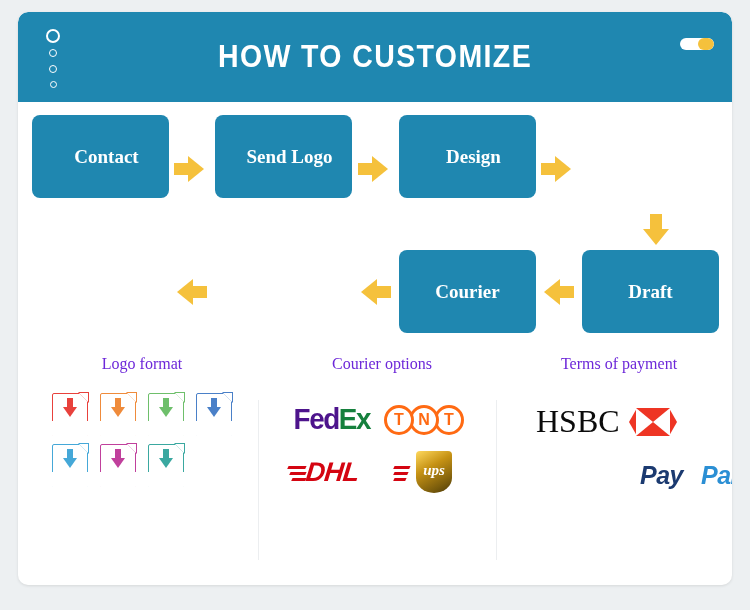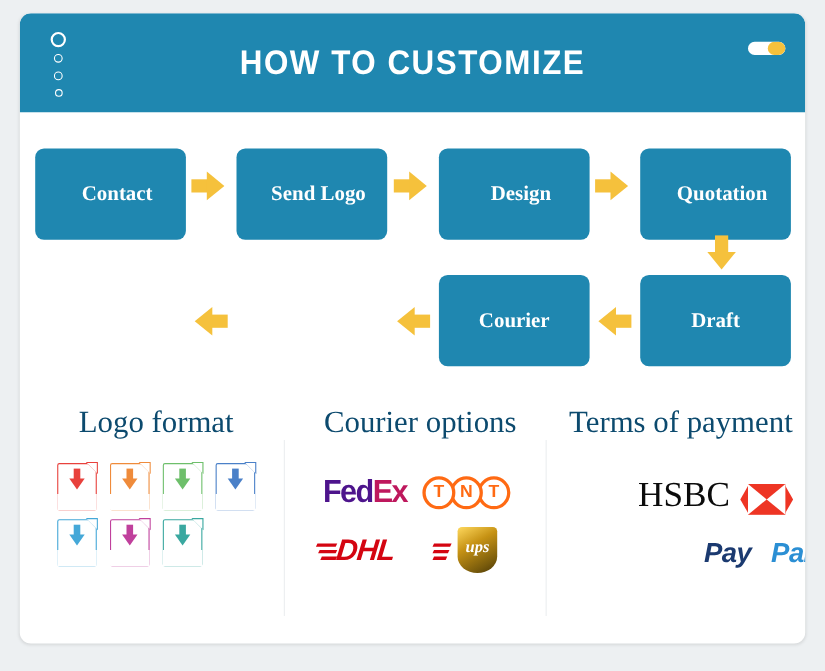--- a/index.html
+++ b/index.html
@@ -97,21 +97,21 @@
     color: #ffffff;
     font-family: "Liberation Serif", serif;
     font-weight: bold;
     font-size: 19px;
     text-align: center;
     display: flex;
     align-items: center;
     justify-content: center;
     box-sizing: border-box;
   }
-  .row1 { top: 28px; height: 83px; padding-left: 12px; }
+  .row1 { top: 8px; height: 83px; padding-left: 12px; }
   .row2 { top: 143px; height: 83px; }
   .c1 { left: 14px;  width: 137px; }
   .c2 { left: 197px; width: 137px; }
   .c3 { left: 381px; width: 137px; }
   .c4 { left: 564px; width: 137px; }
 
   .arrow {
     position: absolute;
     width: 30px;
     height: 28px;
@@ -178,23 +178,23 @@
     top: 48px;
     width: 1px;
     height: 160px;
     background: #eceef0;
   }
   .dv1 { left: 240px; }
   .dv2 { left: 478px; }
   .panel-title {
     text-align: center;
     font-family: "Liberation Serif", serif;
-    font-size: 28px;
-    color: #0c4a6e;
-    margin-top: 17px;
+    font-size: 16px;
+    color: #6d28d9;
+    margin-top: 3px;
   }
 
   
   .fmt-grid {
     margin-top: 20px;
     display: flex;
     flex-wrap: wrap;
     justify-content: flex-start;
     padding-left: 26px;
     width: 206px;
@@ -280,21 +280,21 @@
   .fedex {
     position: absolute;
     left: 26px; top: 4px;
     font-family: "Liberation Sans", sans-serif;
     font-weight: bold;
     font-size: 29px;
     letter-spacing: -1.5px;
     transform: scaleX(0.96);
   }
   .fedex .fed { color: #4d148c; }
-  .fedex .ex  { color: #be185d; }
+  .fedex .ex  { color: #15803d; }
   .tnt {
     position: absolute;
     left: 118px; top: 6px;
     width: 96px; height: 30px;
   }
   .tnt .c {
     position: absolute;
     top: 0;
     width: 30px; height: 30px;
     border: 3.5px solid #ff6a13;
@@ -366,22 +366,21 @@
   
   .pay-grid {
     margin-top: 26px;
     position: relative;
     height: 130px;
   }
   .hsbc {
     position: absolute;
     left: 30px; top: 4px;
     display: flex;
-    align-items: flex-end;
-    margin-left: 44px;
+    align-items: center;
   }
   .hsbc .word {
     font-family: "Liberation Serif", serif;
     font-size: 32px;
     color: #0b0b0b;
     letter-spacing: 0px;
   }
   .hsbc .hex {
     position: relative;
     margin-left: 9px;
@@ -488,21 +487,20 @@
     <div class="header-title">HOW TO CUSTOMIZE</div>
     <div class="toggle">
       <div class="knob"></div>
     </div>
   </div>
 
   <div class="flow">
     <div class="step row1 c1">Contact</div>
     <div class="step row1 c2">Send Logo</div>
     <div class="step row1 c3">Design</div>
-    <div class="step row1 c4">Quotation</div>
 
     <div class="step row2 c4">Draft</div>
     <div class="step row2 c3">Courier</div>
 
     <div class="arrow right a1">
         <div class="shaft"></div>
         <div class="head"></div>
       </div>
     <div class="arrow right a2">
         <div class="shaft"></div>

